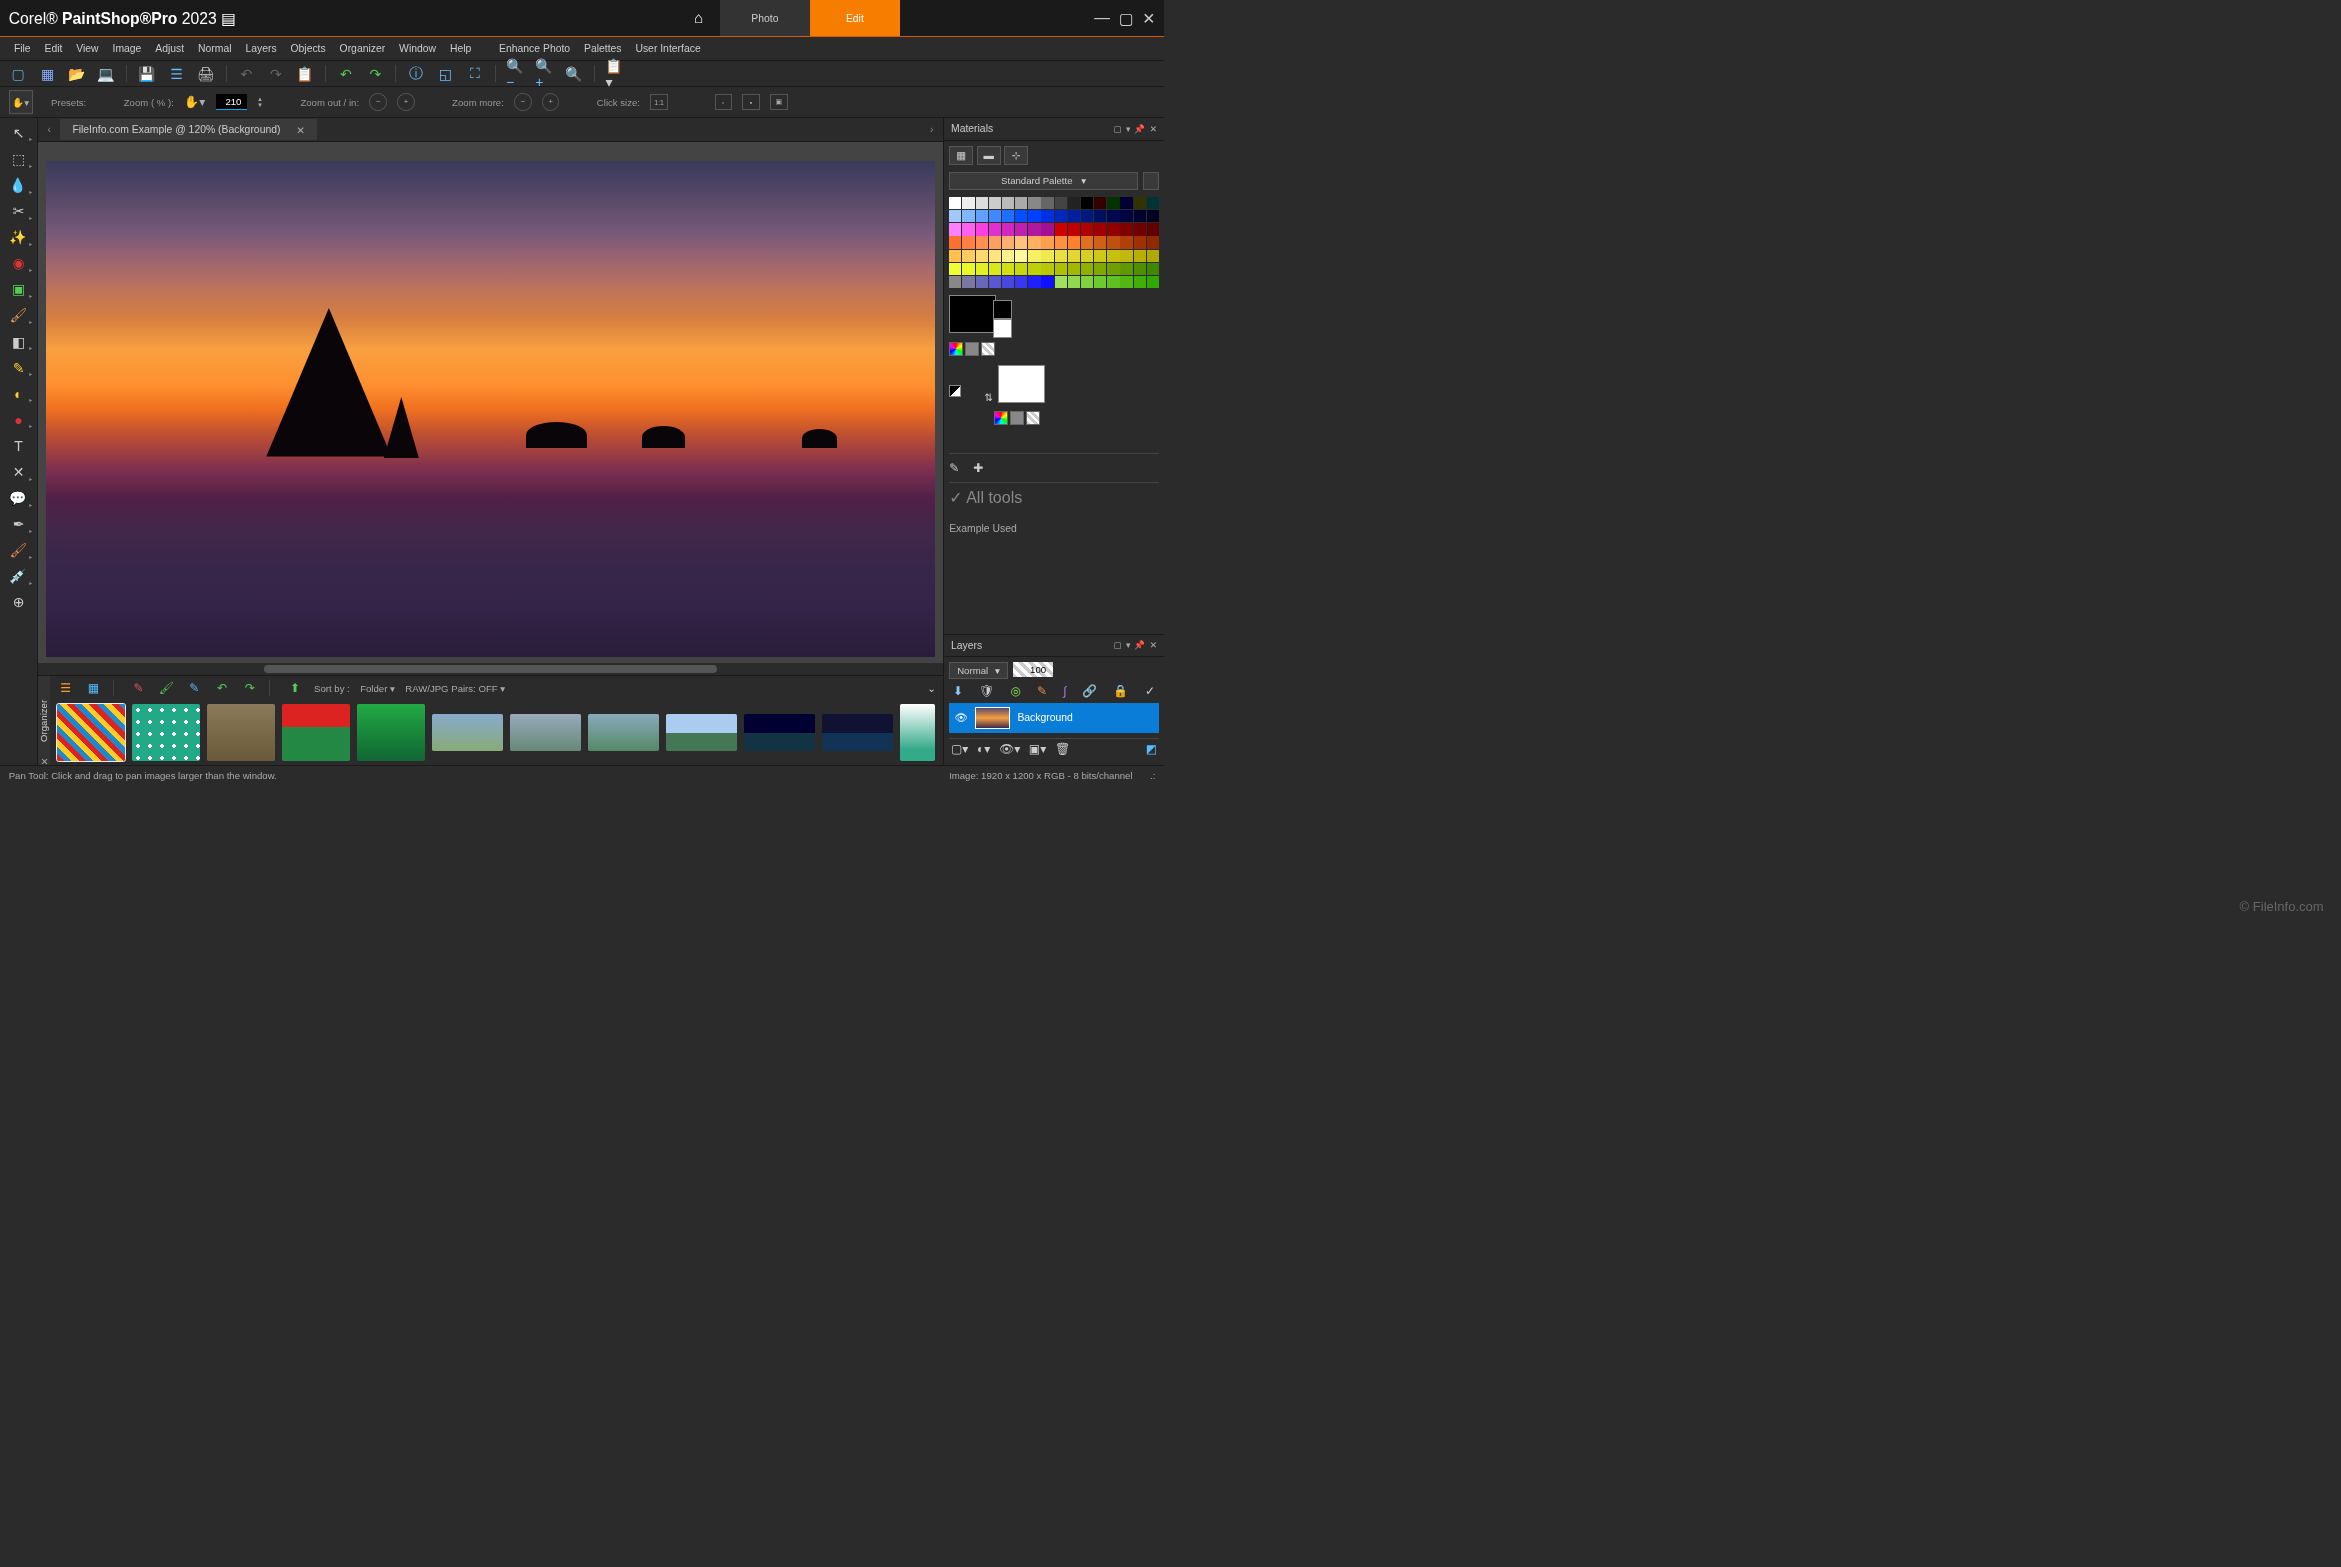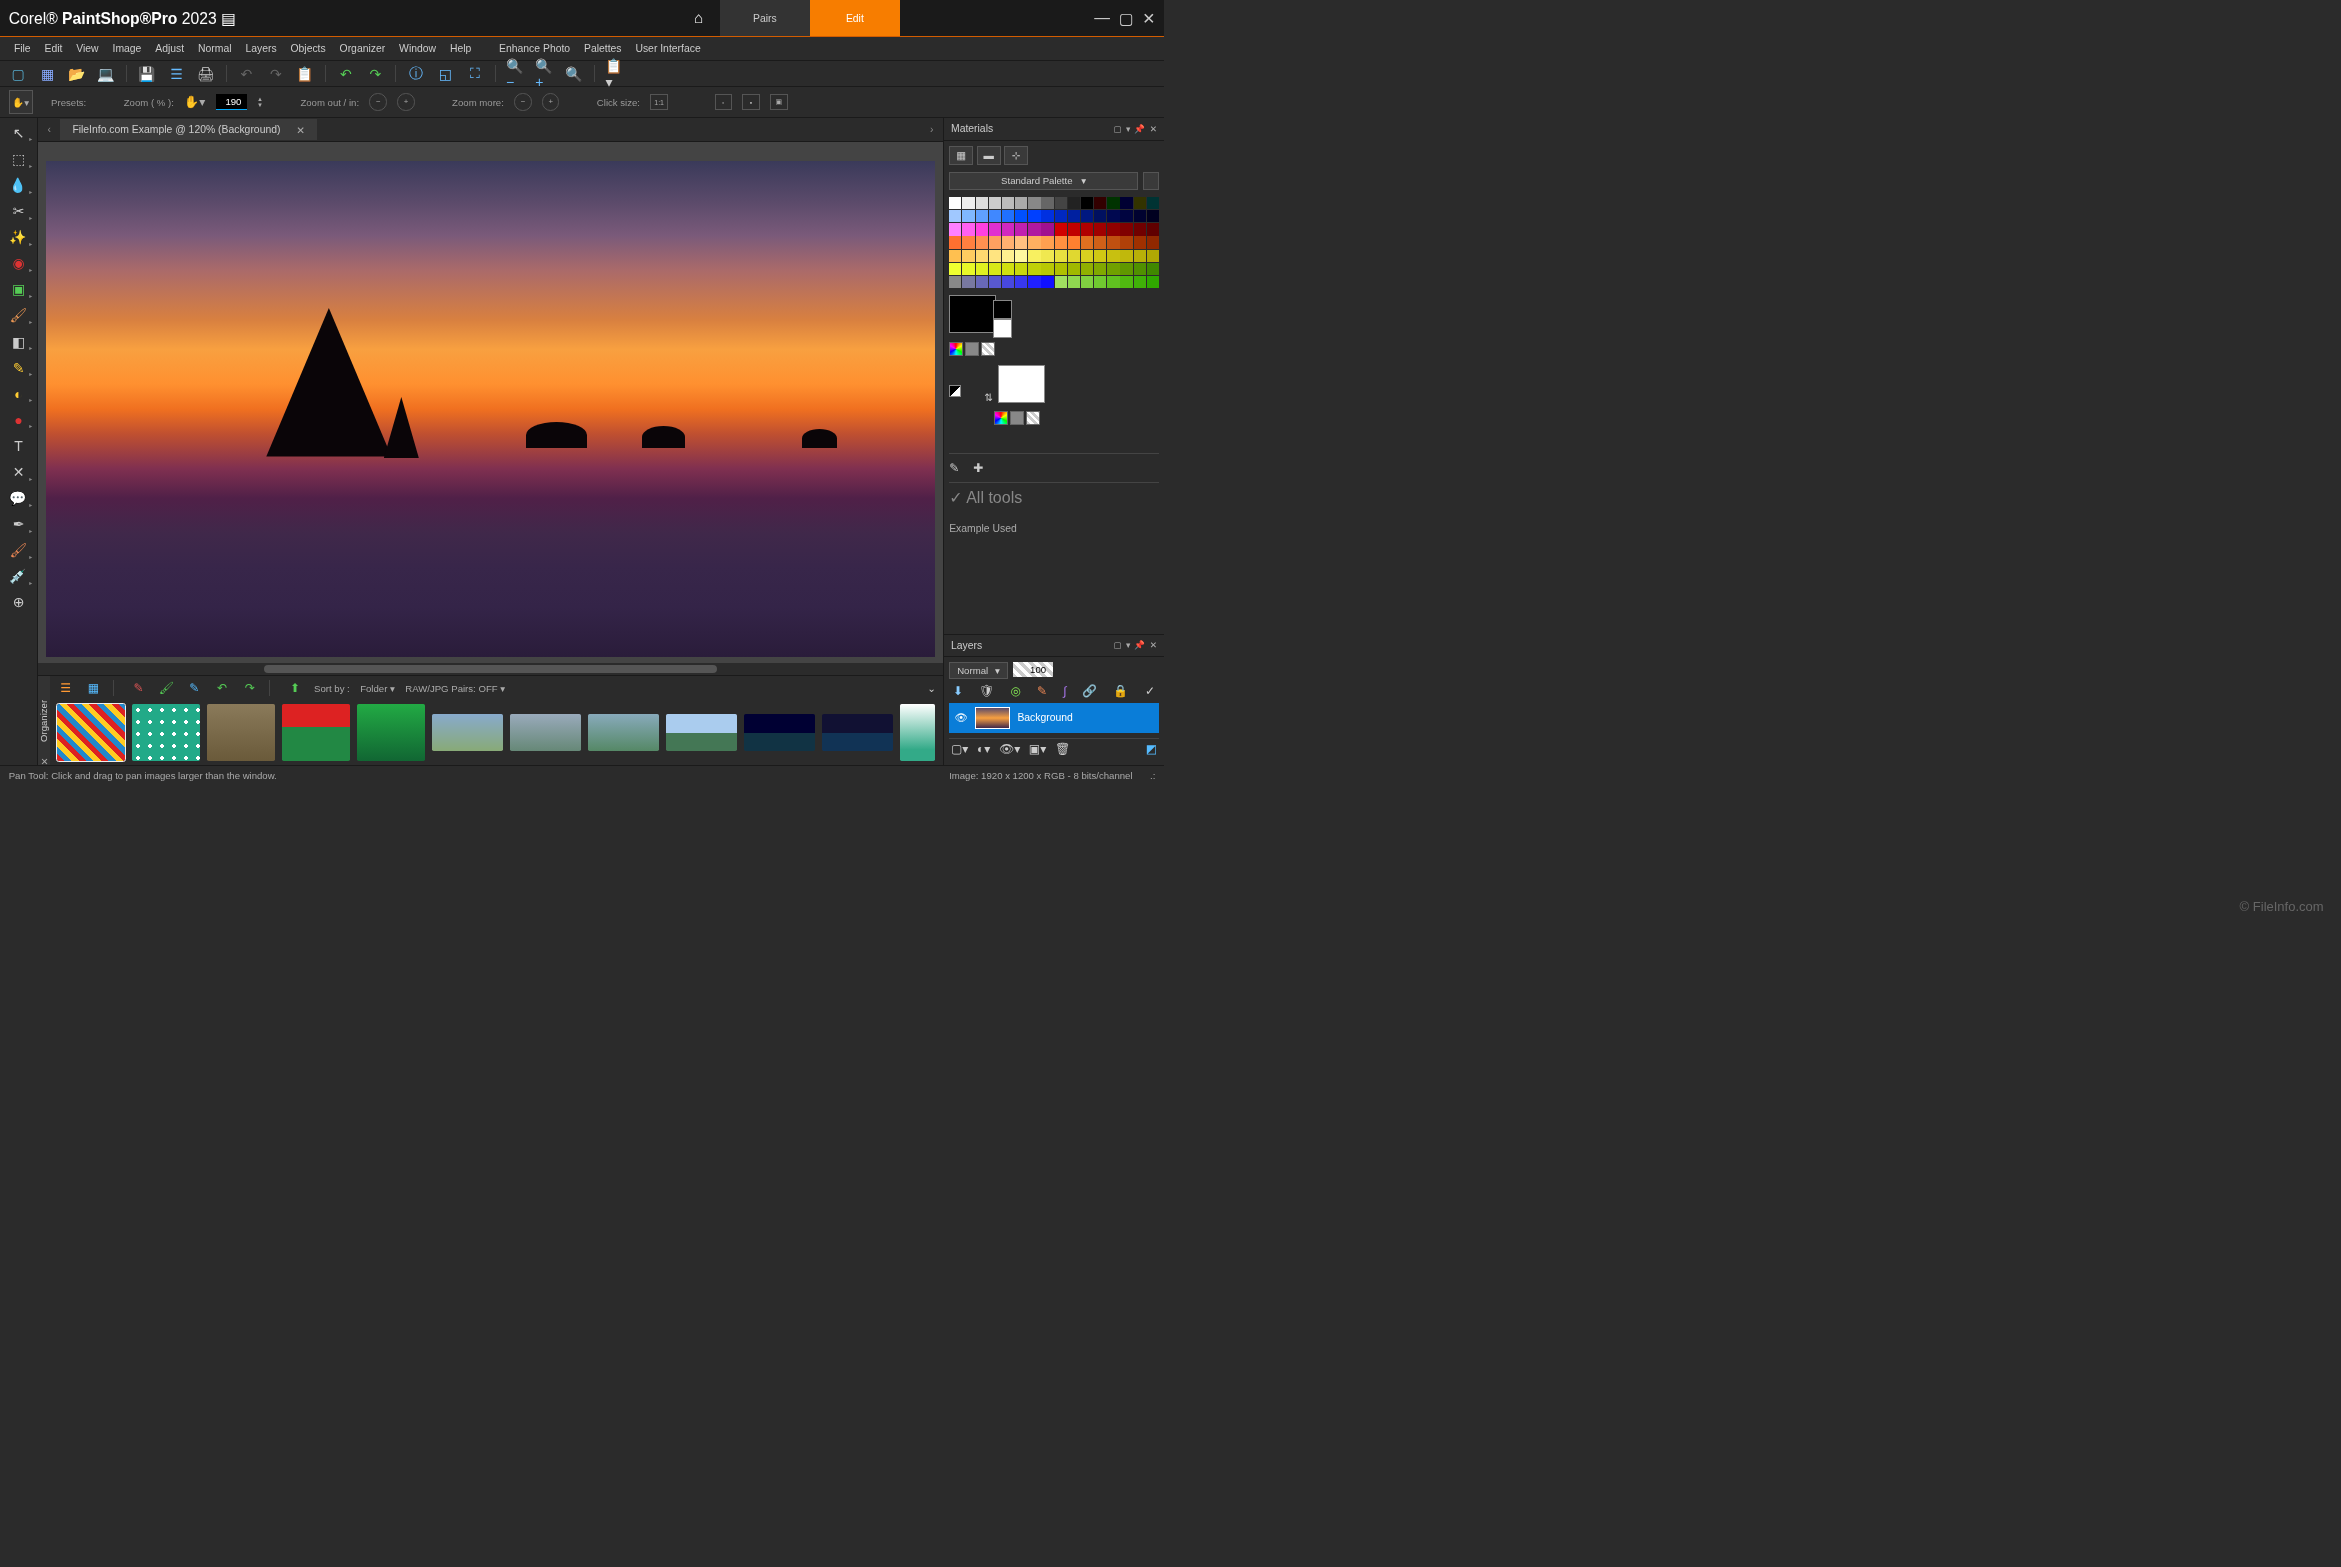--- a/index.html
+++ b/index.html
@@ -137,21 +137,21 @@
 </head>
 <body>
 
 <div class="titlebar">
   <div class="title">
     <span>Corel®</span> <b><span>PaintShop®</span><span>Pro</span></b> <span>2023</span> ▤
   </div>
   <div class="spacer"></div>
   <div class="nav">
     <div class="home">⌂</div>
-    <div class="tab">Pairs</div>
+    <div class="tab">Photo</div>
     <div class="tab active">Edit</div>
   </div>
   <div class="wincontrols">
     <span>—</span>
     <span>▢</span>
     <span>✕</span>
   </div>
 </div>
 
 <div class="menubar">
@@ -199,21 +199,21 @@
   <div class="divider"></div>
   <div class="ico" style="color:#ccc">📋▾</div>
 </div>
 
 <div class="tool-options">
   <div class="preset">✋▾</div>
   <div class="lbl">Presets:</div>
   <div style="width:8.7px"></div>
   <div class="lbl">Zoom ( % ):</div>
   <div style="font-size:12px">✋▾</div>
-  <div class="val">190</div>
+  <div class="val">210</div>
   <div style="display:flex;flex-direction:column;gap:0.9px">
     <div style="font-size:6px">▲</div>
     <div style="font-size:6px">▼</div>
   </div>
   <div style="width:8.7px"></div>
   <div class="lbl">Zoom out / in:</div>
   <div class="btn">−</div>
   <div class="btn">+</div>
   <div style="width:8.7px"></div>
   <div class="lbl">Zoom more:</div>

